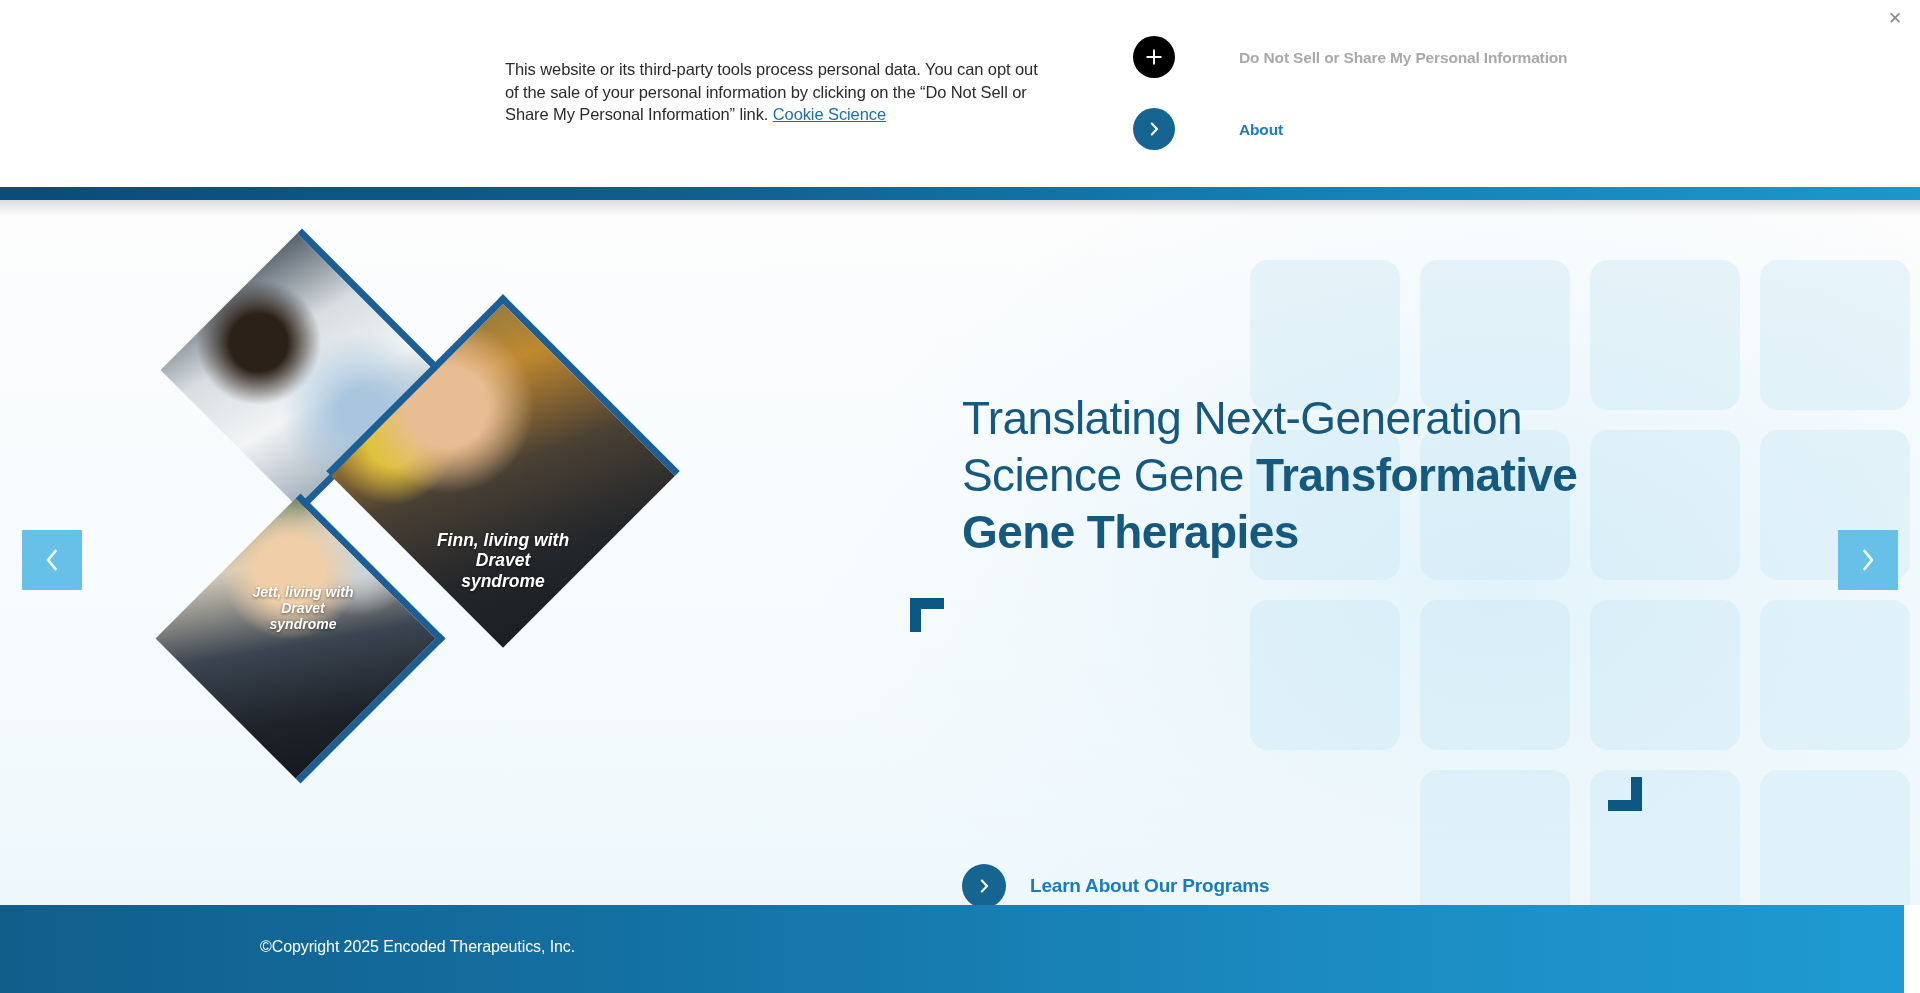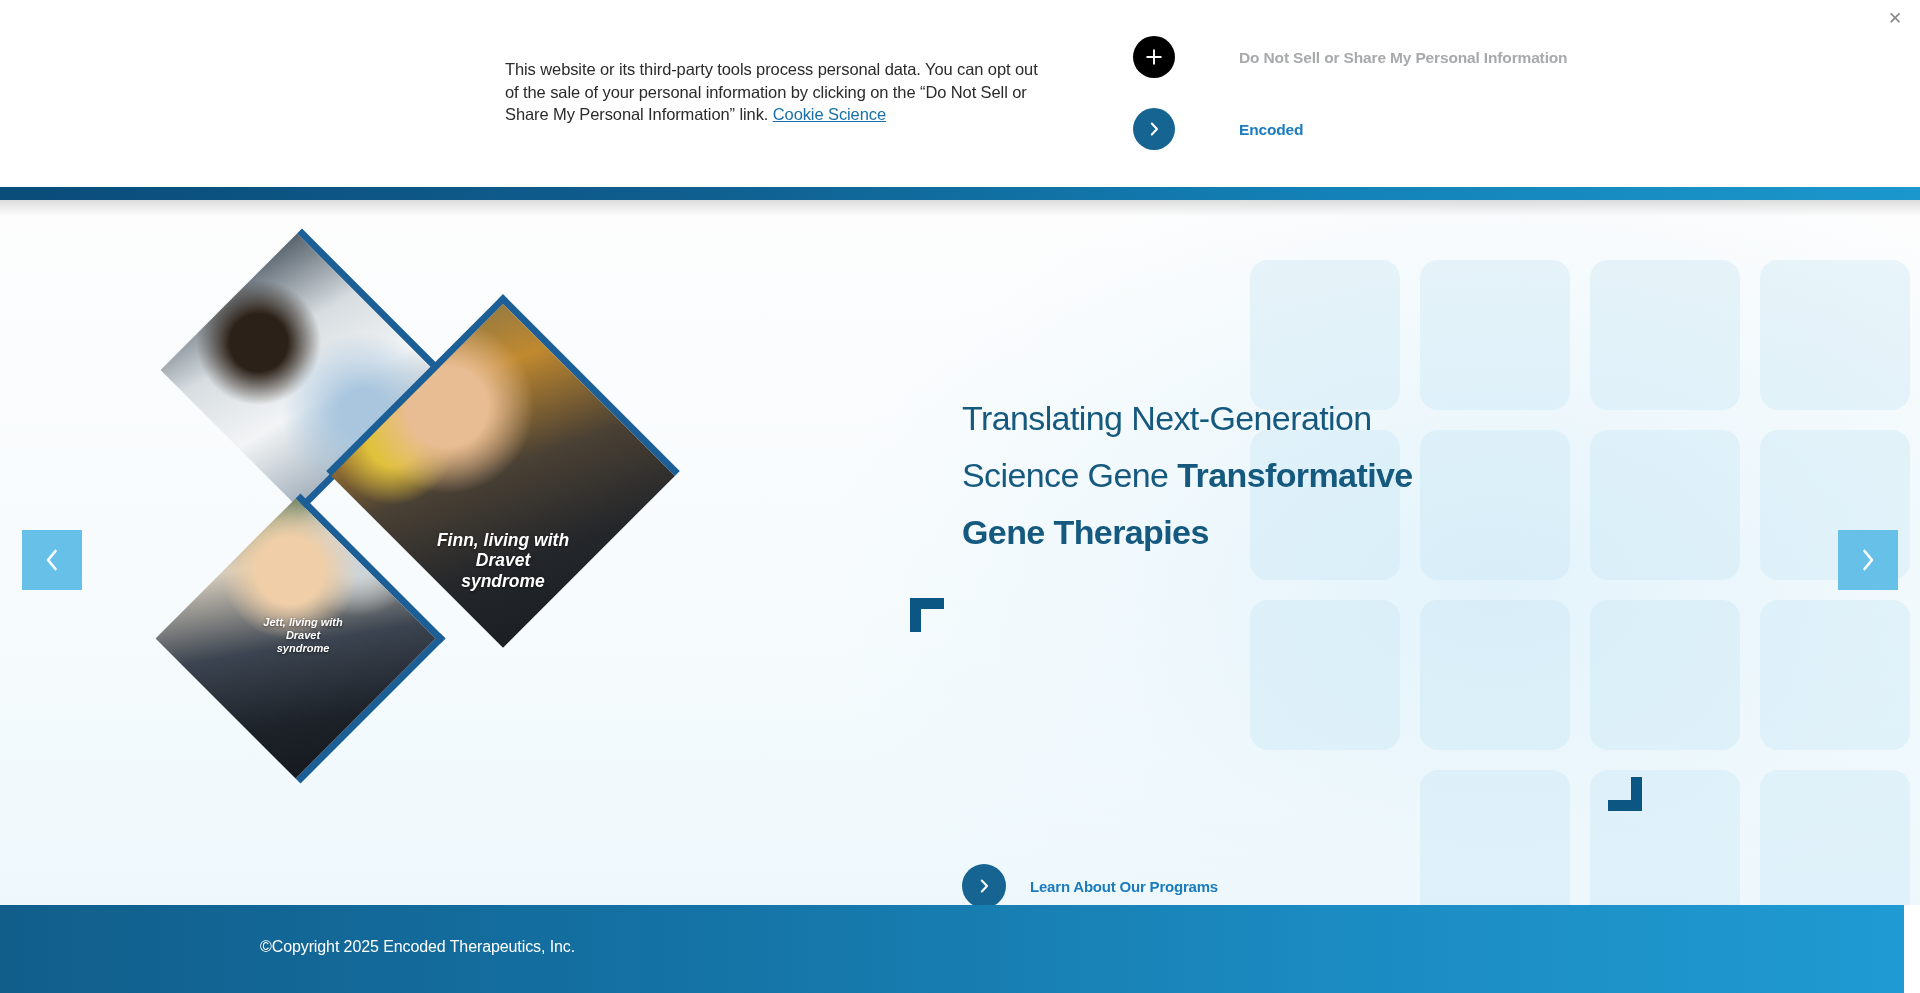--- a/index.html
+++ b/index.html
@@ -176,21 +176,21 @@
     width: 205px; height: 205px;
     border-right: 7px solid #1c5f96;
     border-top: 7px solid #1c5f96;
   }
   #dia-jett .inner {
     background-image:
       radial-gradient(circle at 48% 26%, #f0cfa8 0 13%, rgba(240,207,168,0) 27%),
       radial-gradient(circle at 72% 18%, #cdd4d8 0 9%, rgba(205,212,216,0) 22%),
       linear-gradient(170deg, #5f6a55 0%, #8e9b7d 12%, #d6cdbc 26%, #3b4450 52%, #1d2229 76%, #12161b 100%);
   }
-  #cap-jett { top: 416px; font-size: 11px; font-style: italic; }
+  #cap-jett { top: 384px; font-size: 14px; font-style: italic; }
 
   
   #hero-copy {
     position: absolute;
     left: 962px; top: 190px;
     width: 680px;
   }
   #bracket-tl {
     position: absolute;
     left: 910px; top: 398px;
@@ -201,21 +201,21 @@
   }
   #bracket-br {
     position: absolute;
     left: 1608px; top: 577px;
     width: 34px; height: 34px;
     border-right: 11px solid #0c5683;
     border-bottom: 11px solid #0c5683;
     z-index: 8;
   }
   #hero-headline {
-    font-size: 34px;
+    font-size: 46px;
     line-height: 57px;
     color: #15597f;
     font-weight: 400;
     letter-spacing: -0.6px;
   }
   #hero-headline b { font-weight: bold; color: #15597f; text-align: center; }
 
   #hero-cta {
     position: absolute;
     left: 962px; top: 664px;
@@ -223,21 +223,21 @@
     cursor: pointer;
   }
   #hero-cta .cta-circle {
     width: 44px; height: 44px;
     border-radius: 50%;
     background: #156492;
     display: flex; align-items: center; justify-content: center;
     flex: 0 0 44px;
   }
   #hero-cta .cta-label {
-    font-size: 15px;
+    font-size: 19px;
     font-weight: bold;
     color: #1a7bbd;
     letter-spacing: -0.2px;
   }
 
   
   #footer {
     position: absolute;
     left: 0; top: 905px;
     width: 1904px; height: 88px;
@@ -271,21 +271,21 @@
     </span>
     <span class="cb-label grey">Do Not Sell or Share My Personal Information</span>
   </div>
 
   <div id="cb-accept" class="cb-action">
     <span class="cb-circle blue">
       <svg width="18" height="18" viewBox="0 0 18 18" aria-hidden="true">
         <path d="M6.8 3.6 L12 9 L6.8 14.4" stroke="#ffffff" stroke-width="2.1" fill="none" stroke-linecap="round" stroke-linejoin="round"></path>
       </svg>
     </span>
-    <span class="cb-label blue">Encoded</span>
+    <span class="cb-label blue">About</span>
   </div>
 </div>
 
 <div id="divider-bar"></div>
 <div id="divider-shadow"></div>
 
 <div id="hero">
 
   <div class="bg-sq" style="left:1250px; top:60px;  width:150px; height:150px;"></div>
   <div class="bg-sq" style="left:1420px; top:60px;  width:150px; height:150px;"></div>

